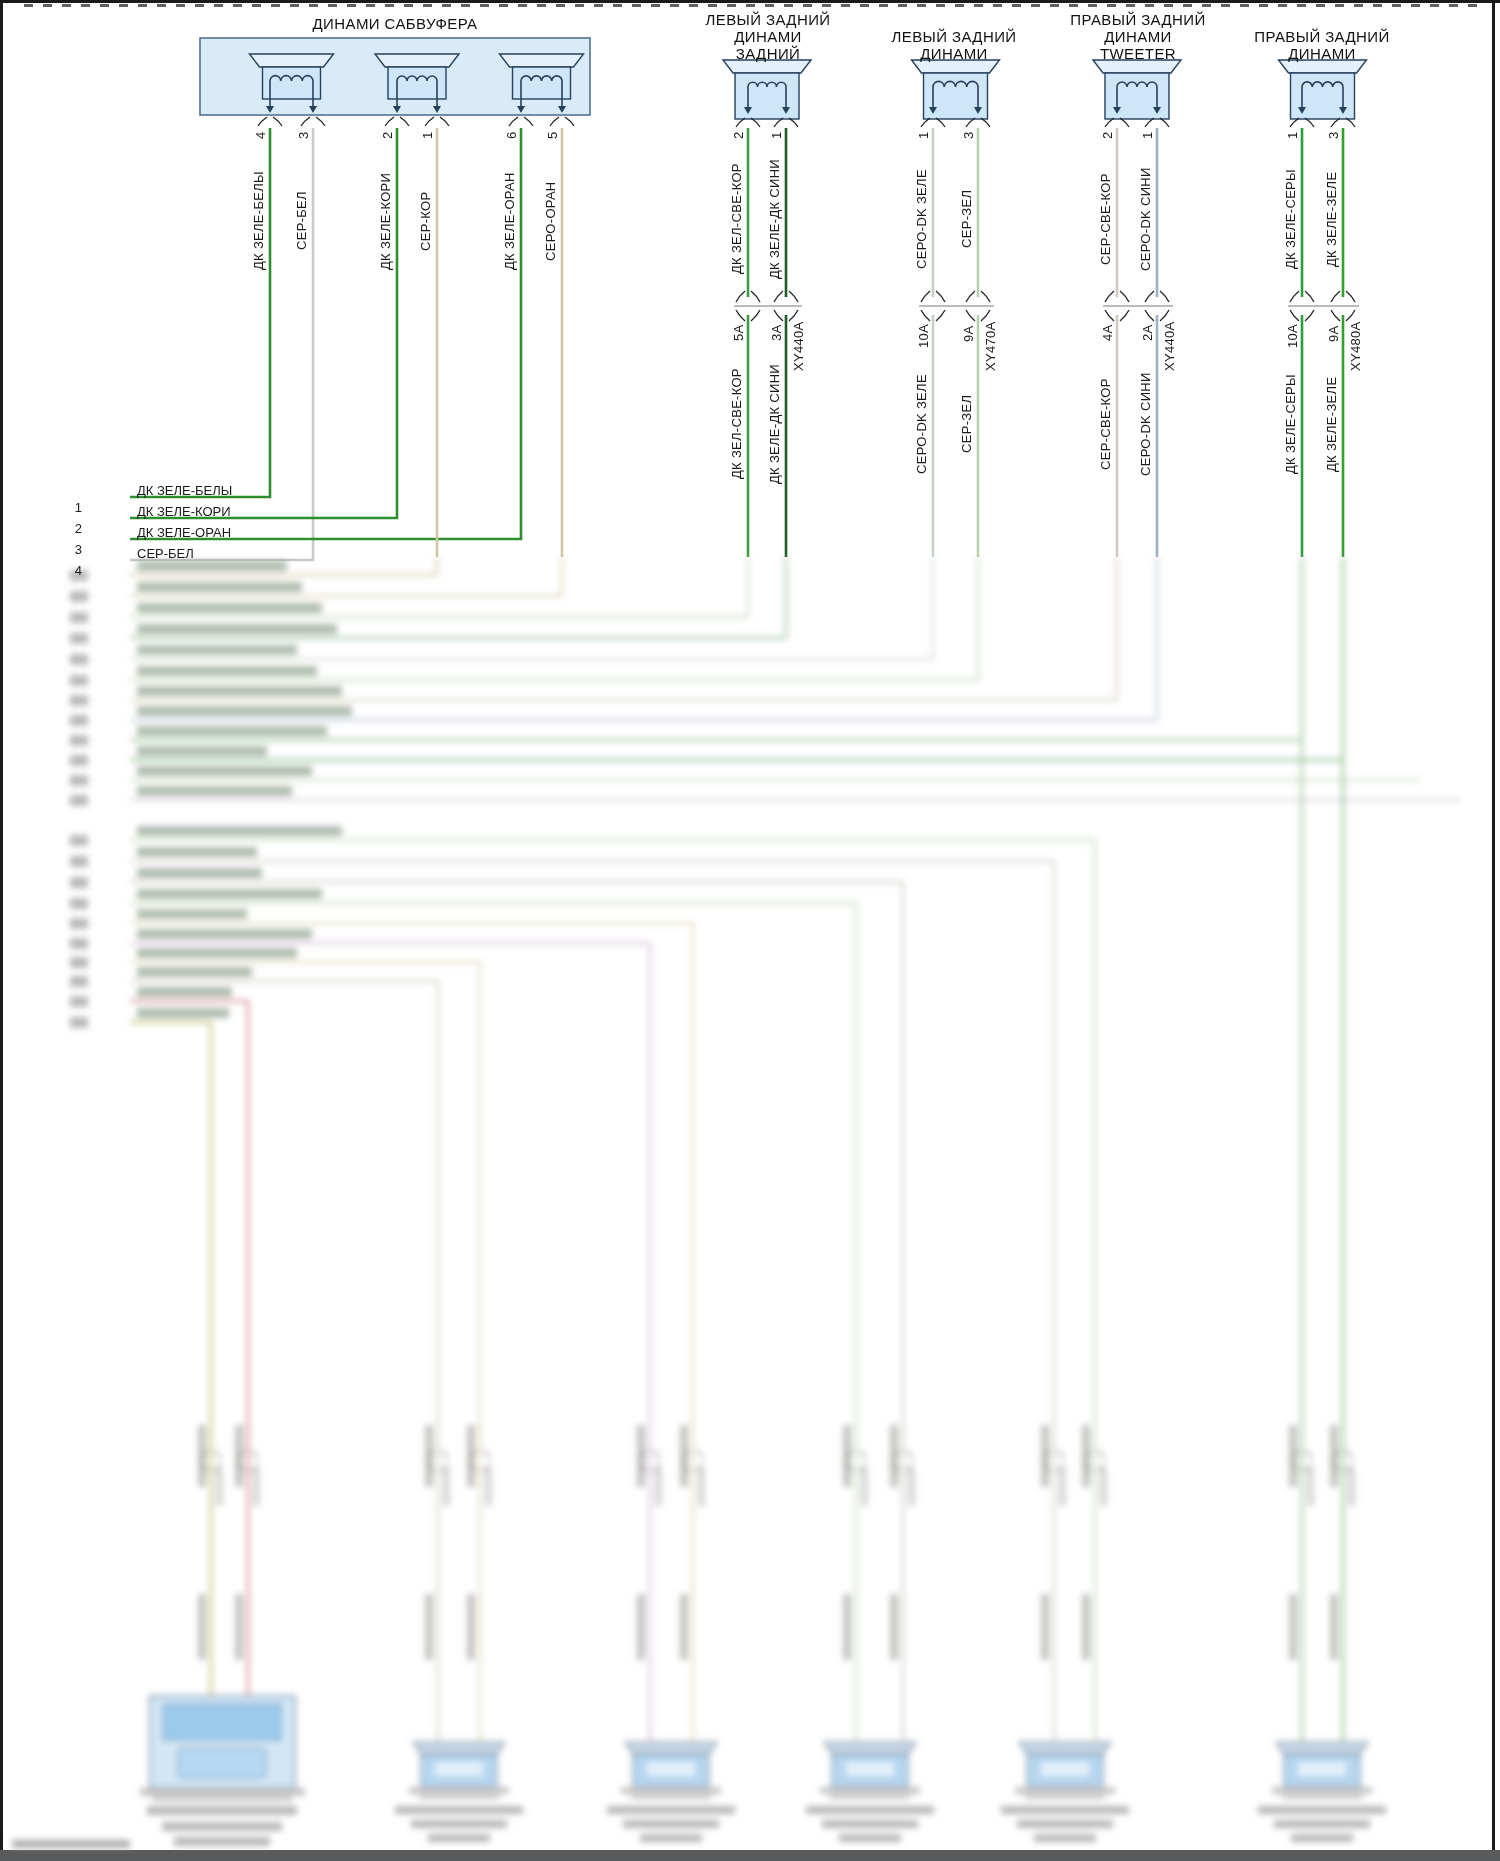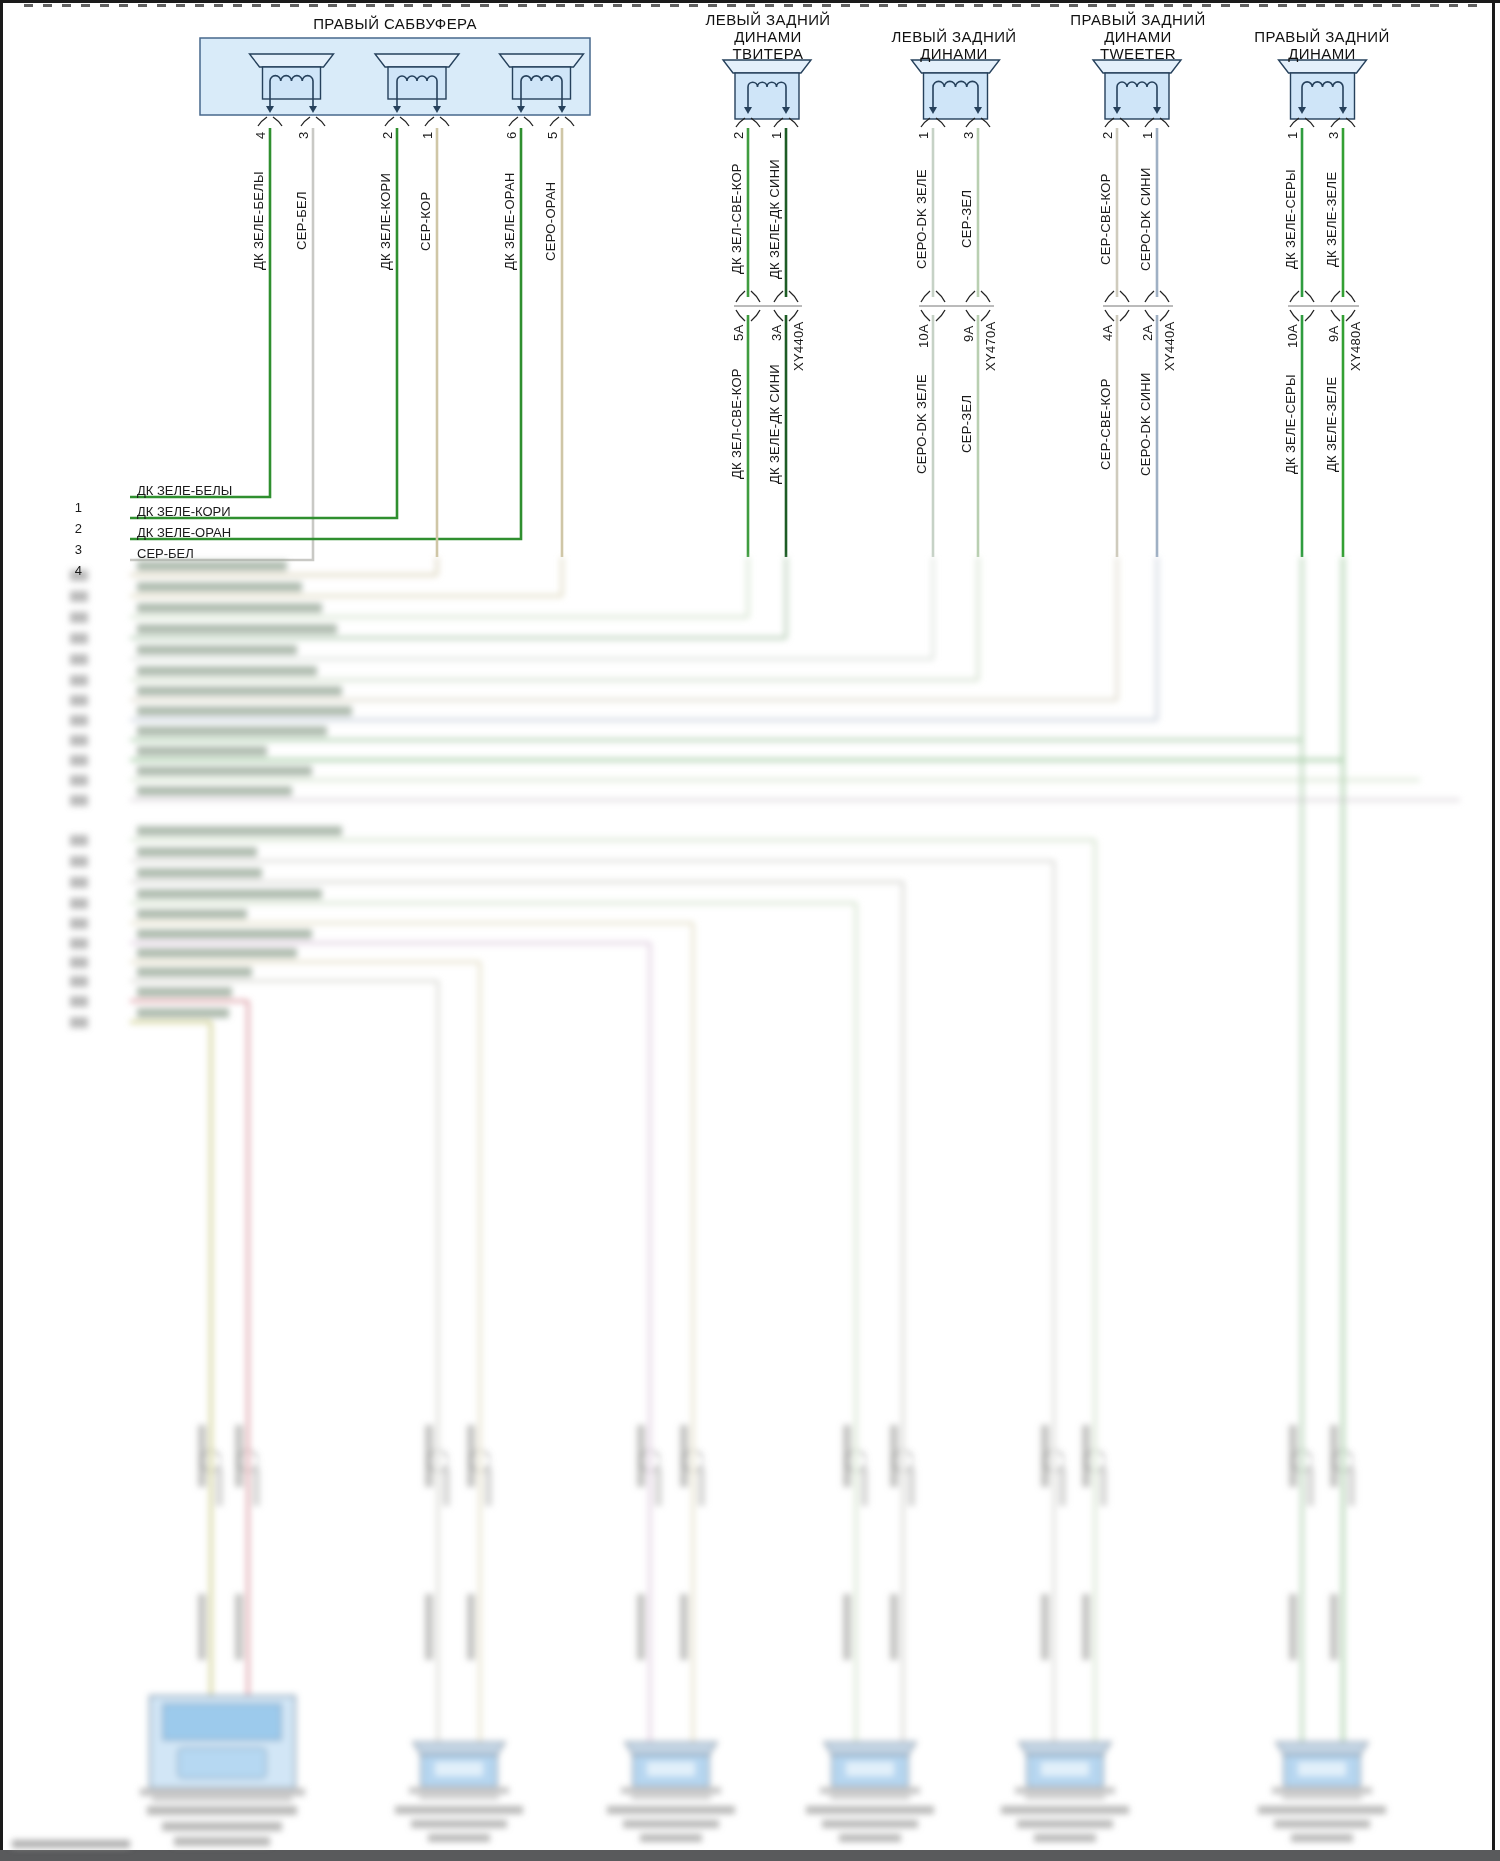--- a/index.html
+++ b/index.html
@@ -466,38 +466,38 @@
         <rect x="1282" y="1794" width="80" height="6" fill="#d4d4d4"></rect>
         <rect x="1258" y="1806" width="128" height="8" fill="#9a9a98" opacity="0.7"></rect>
         <rect x="1274" y="1820" width="96" height="8" fill="#9a9a98" opacity="0.7"></rect>
         <rect x="1291" y="1834" width="62" height="8" fill="#9a9a98" opacity="0.7"></rect>
         <rect x="12" y="1840" width="118" height="8" fill="#999999" opacity="0.8"></rect>
       </g>
     </svg>
 
   <div class="labels">
 
-    <div class="title" style="left:245px;top:15px;width:300px;">ПРАВЫЙ САБВУФЕРА</div>
+    <div class="title" style="left:245px;top:15px;width:300px;">ДИНАМИ САБВУФЕРА</div>
     <div class="vd" style="left:253px;top:126px;">4</div>
     <div class="vd" style="left:296px;top:126px;">3</div>
     <div class="vd" style="left:380px;top:126px;">2</div>
     <div class="vd" style="left:420px;top:126px;">1</div>
     <div class="vd" style="left:504px;top:126px;">6</div>
     <div class="vd" style="left:545px;top:126px;">5</div>
     <div class="vl" style="left:251px;top:145px;height:152px;">ДК ЗЕЛЕ-БЕЛЫ</div>
     <div class="vl" style="left:294px;top:145px;height:152px;">СЕР-БЕЛ</div>
     <div class="vl" style="left:378px;top:145px;height:152px;">ДК ЗЕЛЕ-КОРИ</div>
     <div class="vl" style="left:418px;top:145px;height:152px;">СЕР-КОР</div>
     <div class="vl" style="left:502px;top:145px;height:152px;">ДК ЗЕЛЕ-ОРАН</div>
     <div class="vl" style="left:543px;top:145px;height:152px;">СЕРО-ОРАН</div>
 
     <div class="title" style="left:689px;top:11px;width:158px;">
       <div>ЛЕВЫЙ ЗАДНИЙ</div>
       <div>ДИНАМИ</div>
-      <div>ТВИТЕРА</div>
+      <div>ЗАДНИЙ</div>
     </div>
     <div class="vd" style="left:731px;top:126px;">2</div>
     <div class="vd" style="left:769px;top:126px;">1</div>
     <div class="vl" style="left:729px;top:140px;height:158px;">ДК ЗЕЛ-СВЕ-КОР</div>
     <div class="vl" style="left:767px;top:140px;height:158px;">ДК ЗЕЛЕ-ДК СИНИ</div>
     <div class="vl" style="left:731px;top:316px;height:34px;">5A</div>
     <div class="vl" style="left:769px;top:316px;height:34px;">3A</div>
     <div class="vl" style="left:791px;top:308px;height:76px;">XY440A</div>
     <div class="vl" style="left:729px;top:336px;height:176px;">ДК ЗЕЛ-СВЕ-КОР</div>
     <div class="vl" style="left:767px;top:336px;height:176px;">ДК ЗЕЛЕ-ДК СИНИ</div>

